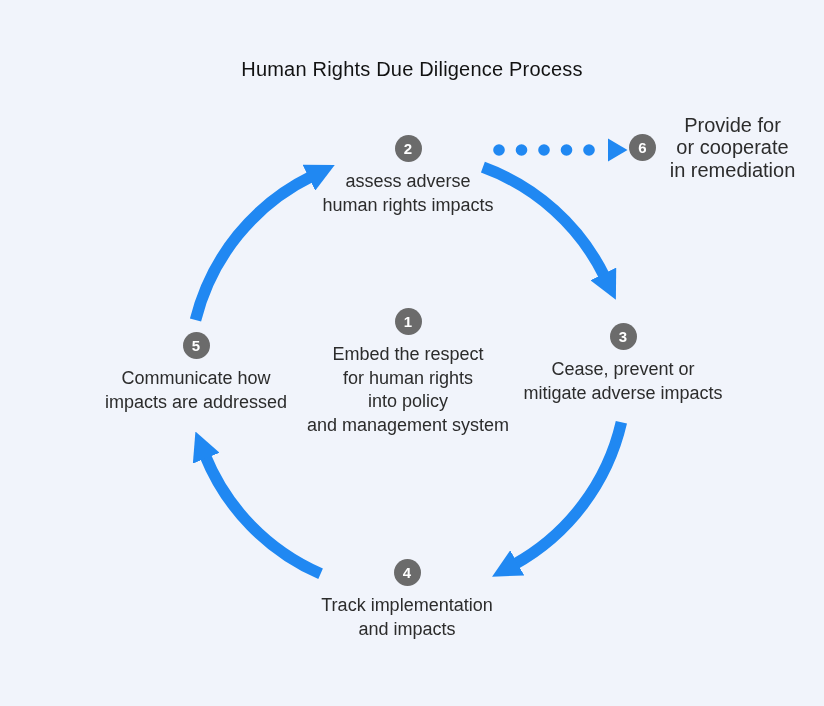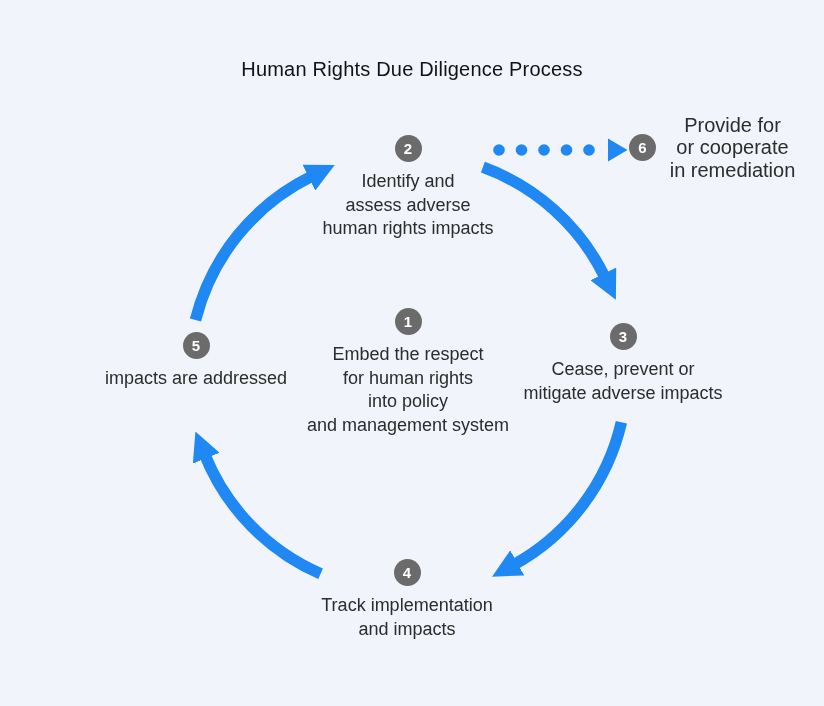--- a/index.html
+++ b/index.html
@@ -119,21 +119,20 @@
       <div>Embed the respect</div>
       <div>for human rights</div>
       <div>into policy</div>
       <div>and management system</div>
     </div>
   </div>
 
   <div class="step" style="left:293px; top:135px; width:230px;">
     <div class="badge">2</div>
     <div class="lines">
-      <div>Identify and</div>
       <div>assess adverse</div>
       <div>human rights impacts</div>
     </div>
   </div>
 
   <div class="step" style="left:503px; top:323px; width:240px;">
     <div class="badge">3</div>
     <div class="lines">
       <div>Cease, prevent or</div>
       <div>mitigate adverse impacts</div>
@@ -144,20 +143,21 @@
     <div class="badge">4</div>
     <div class="lines">
       <div>Track implementation</div>
       <div>and impacts</div>
     </div>
   </div>
 
   <div class="step" style="left:81px; top:332px; width:230px;">
     <div class="badge">5</div>
     <div class="lines">
+      <div>Communicate how</div>
       <div>impacts are addressed</div>
     </div>
   </div>
 
   <div class="step6-group">
     <div class="badge step6-badge">6</div>
     <div class="lines step6-lines">
       <div>Provide for</div>
       <div>or cooperate</div>
       <div>in remediation</div>

